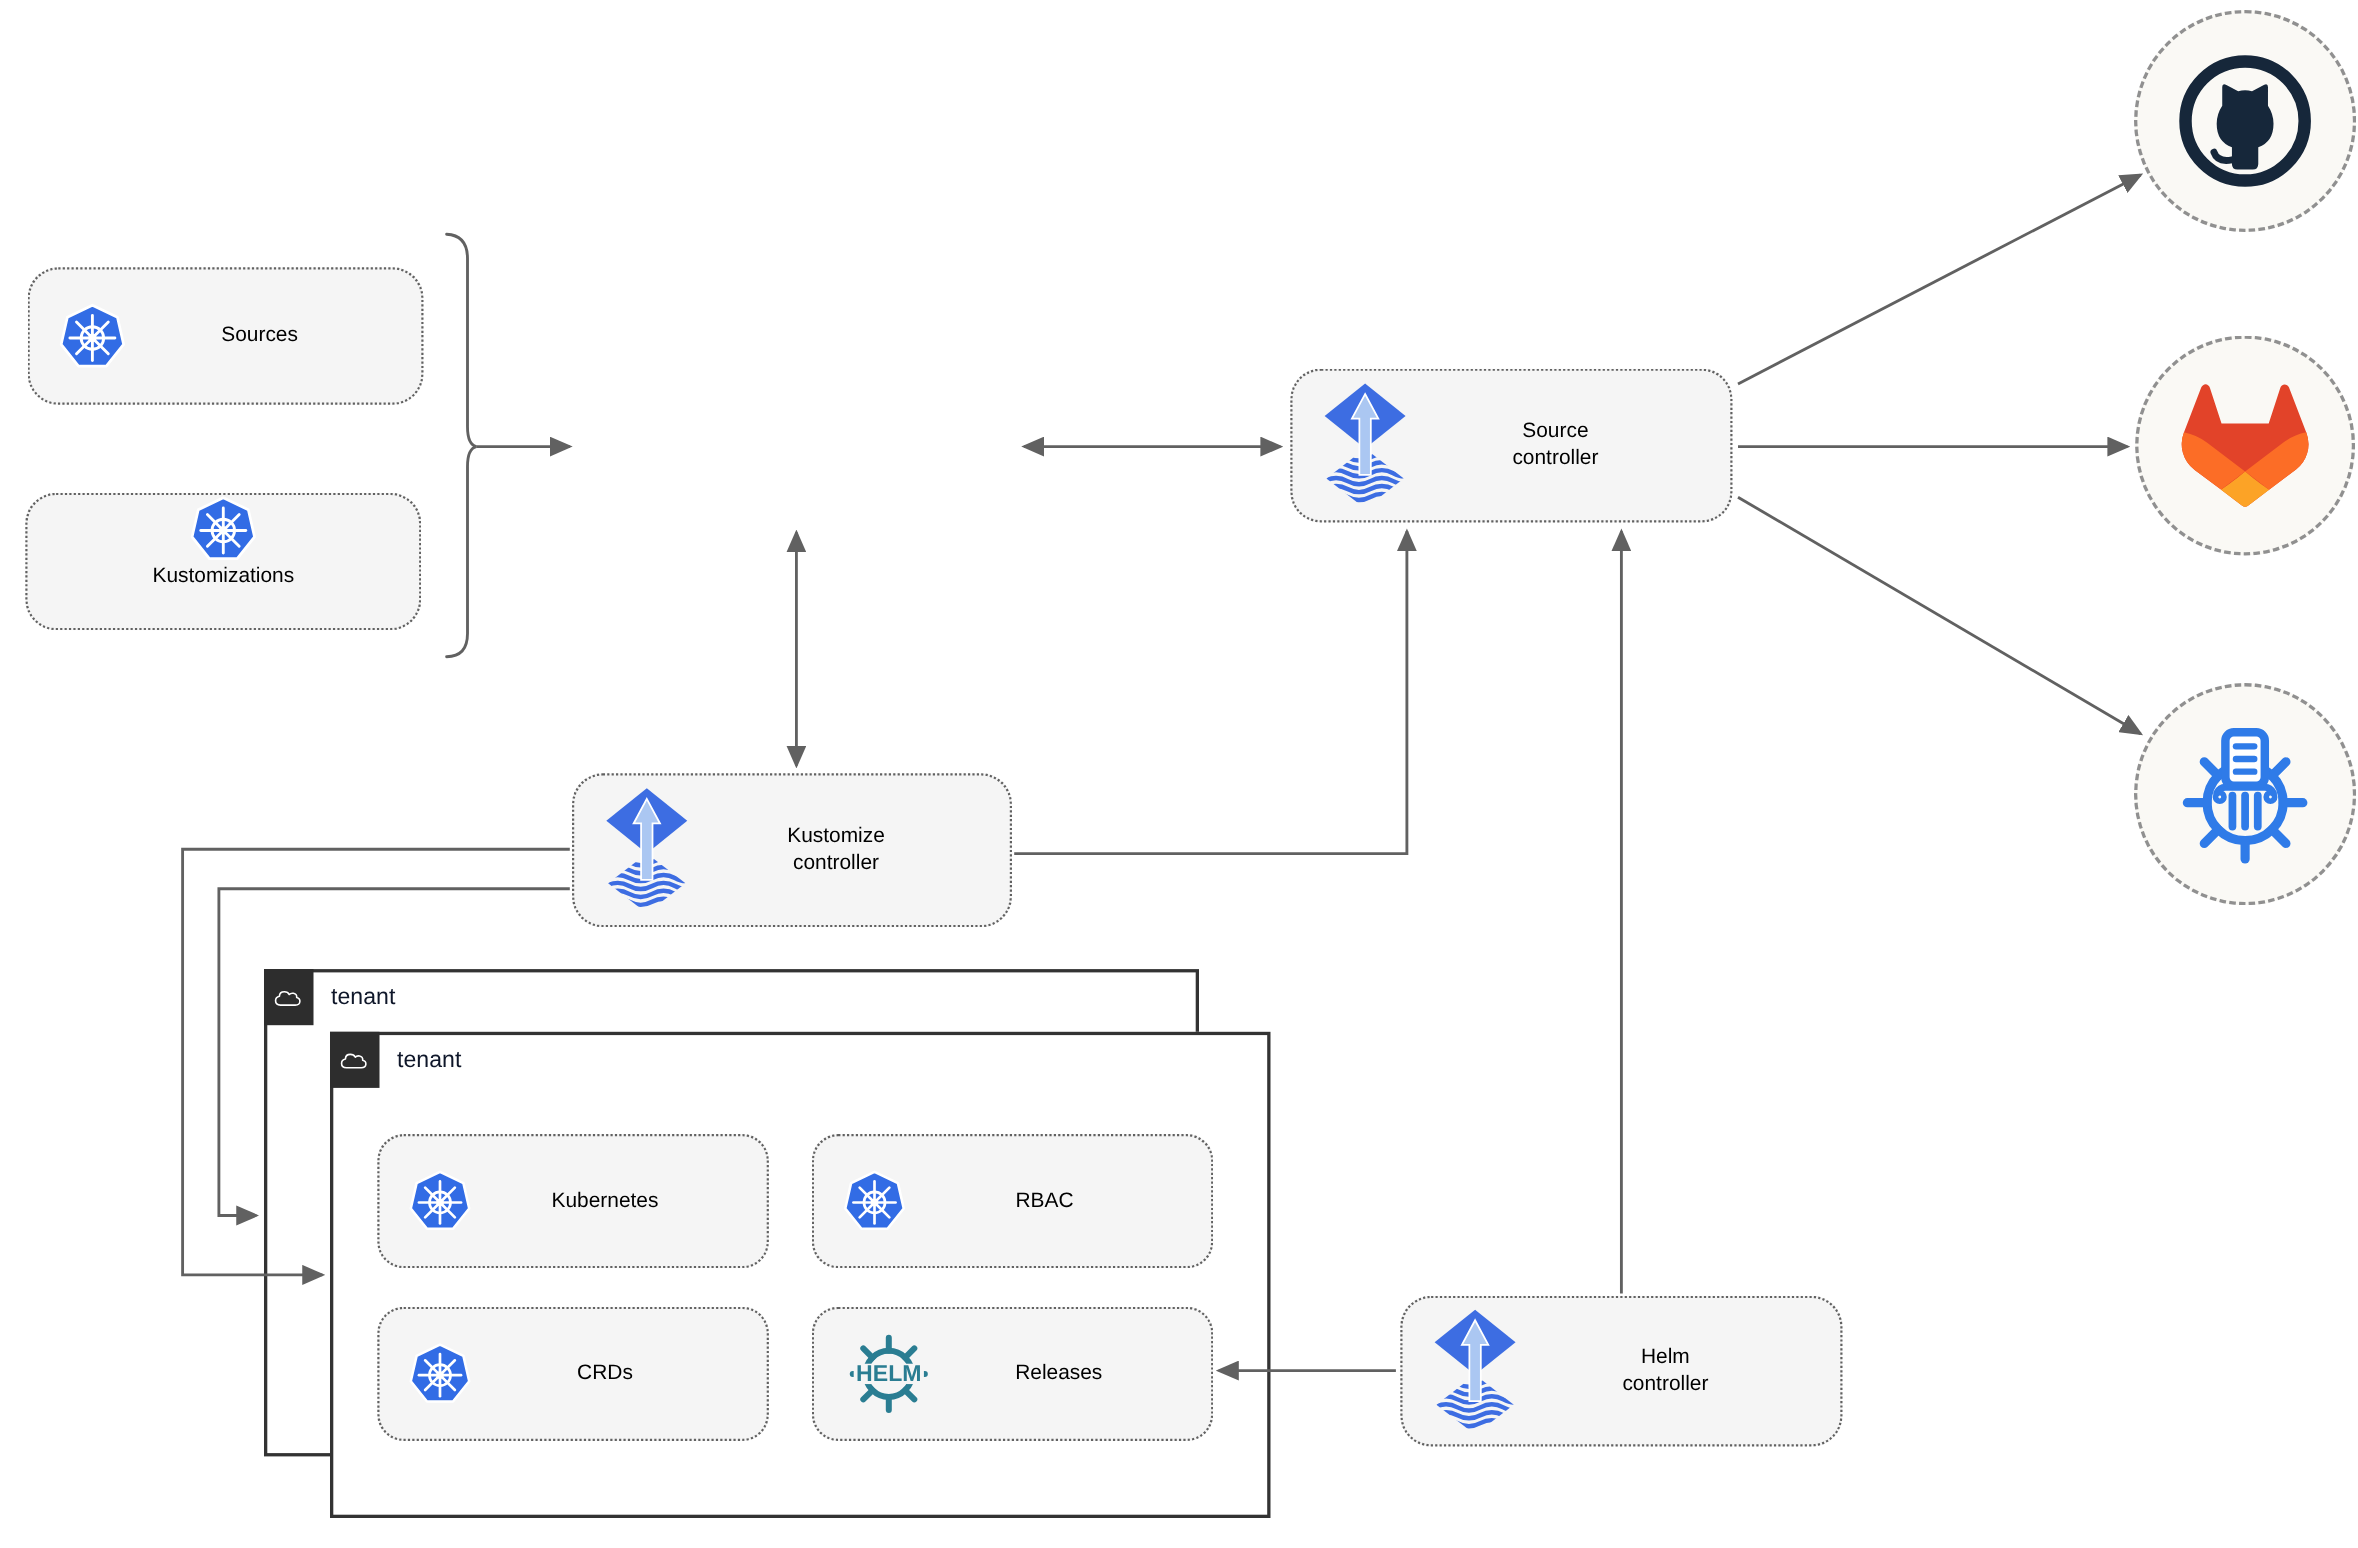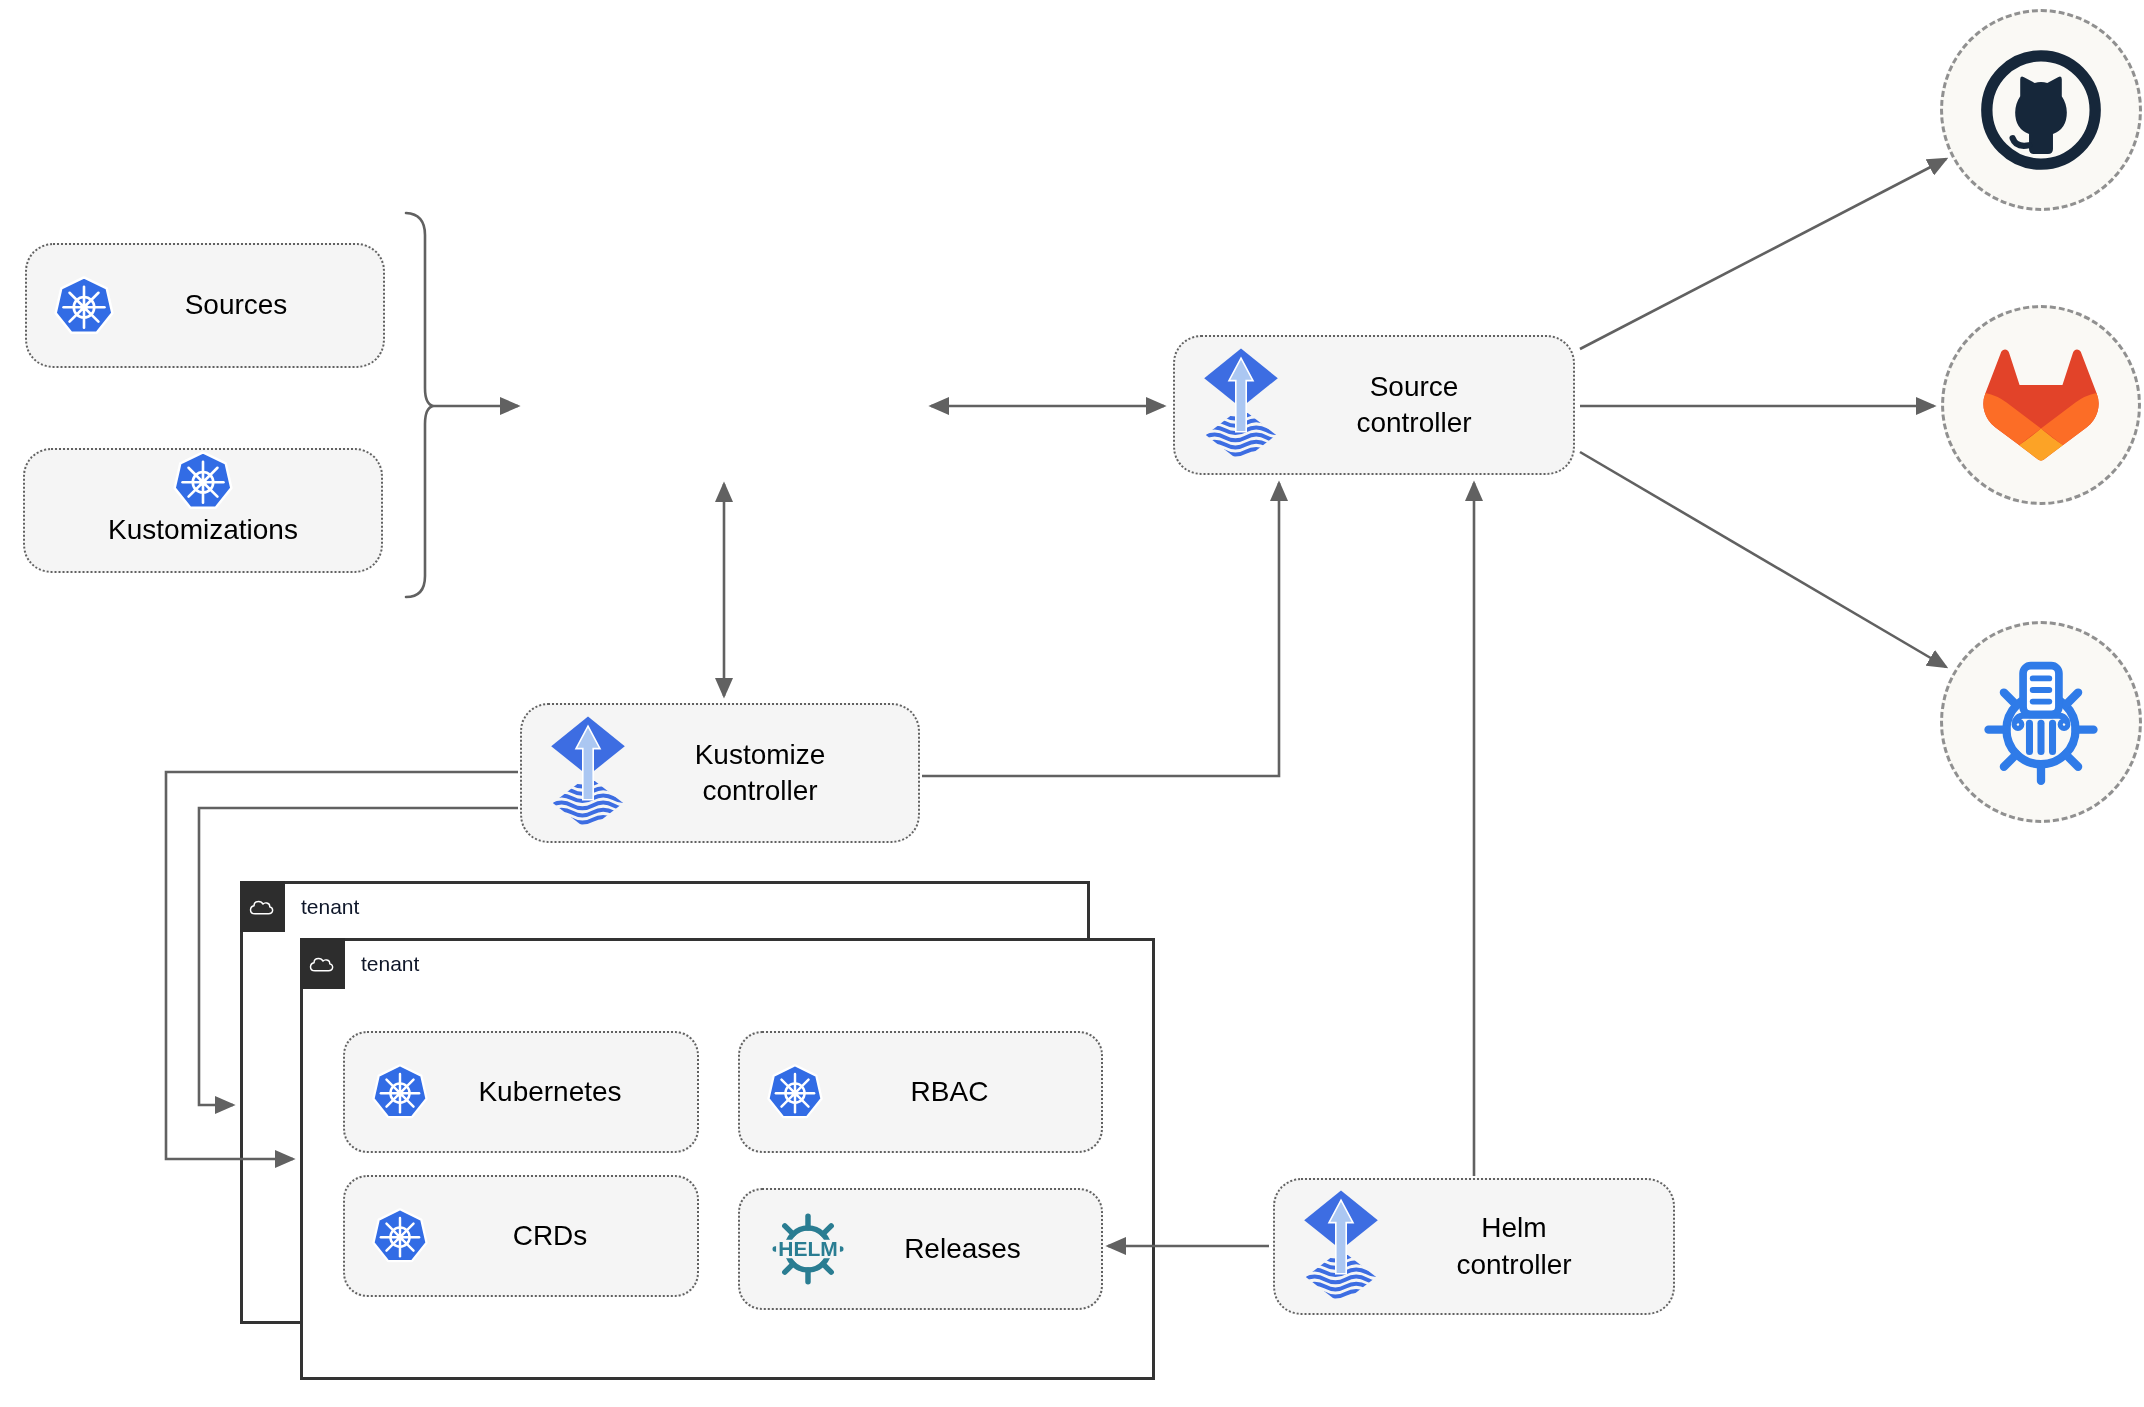--- a/index.html
+++ b/index.html
@@ -11,21 +11,21 @@
 
   
   .node{
     position:absolute;box-sizing:border-box;
     background:var(--node-fill);
     border:2px dotted var(--node-border);
     border-radius:28px;
     display:flex;align-items:center;
     padding:0 26px;
   }
-  .node-label{flex:1;text-align:center;font-size:28px;line-height:1.3;color:#000;}
+  .node-label{flex:1;text-align:center;font-size:19px;line-height:1.3;color:#000;}
   .node-label .l{display:block;}
   .icon{flex:none;}
 
   
   .tenant{
     position:absolute;box-sizing:border-box;
     background:#fff;border:3px solid var(--tenant-border);
   }
   .tenant-tab{
     position:absolute;left:-3px;top:-3px;width:45px;height:51px;
@@ -165,21 +165,21 @@
       <span class="node-label">Kubernetes</span>
     </div>
 
     <div class="node" style="left:435px;top:90px;width:365px;height:122px;border-radius:24px;">
       <svg class="icon" width="58" height="58" viewBox="0 0 100 100">
           <use href="#sym-k8s"></use>
         </svg>
       <span class="node-label">RBAC</span>
     </div>
 
-    <div class="node" style="left:40px;top:234px;width:356px;height:122px;border-radius:24px;">
+    <div class="node" style="left:40px;top:247px;width:356px;height:122px;border-radius:24px;">
       <svg class="icon" width="58" height="58" viewBox="0 0 100 100">
           <use href="#sym-k8s"></use>
         </svg>
       <span class="node-label">CRDs</span>
     </div>
 
     <div class="node" style="left:435px;top:247px;width:365px;height:122px;border-radius:24px;">
       <svg class="icon" width="84" height="84" viewBox="0 0 100 100">
         <g fill="none" style="stroke:var(--helm-teal)" stroke-width="6.5" stroke-linecap="round">
           <circle cx="50" cy="50" r="25"></circle>

